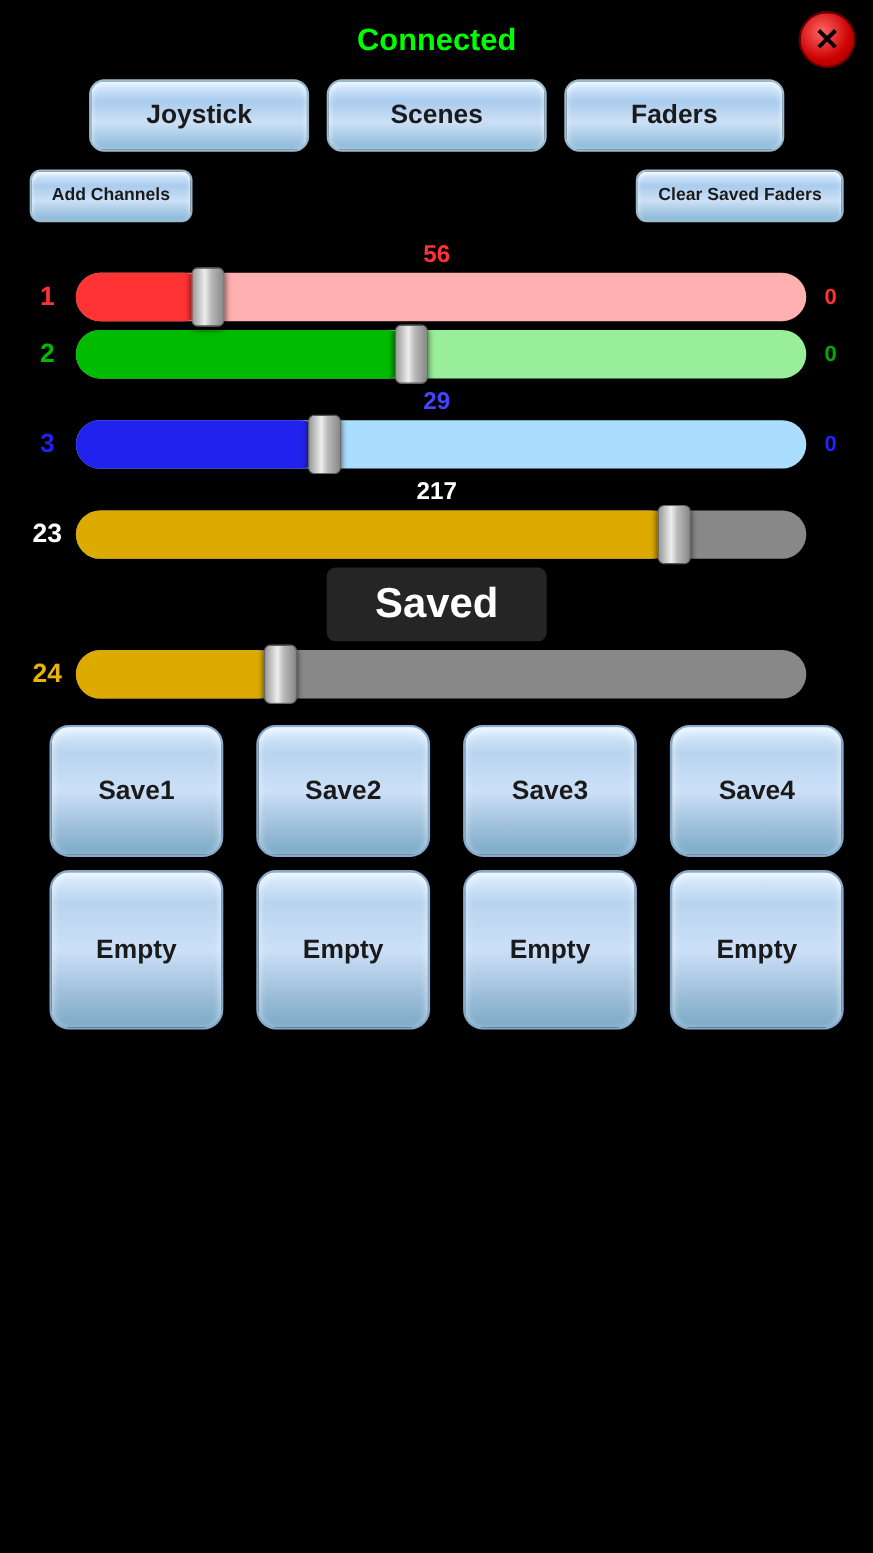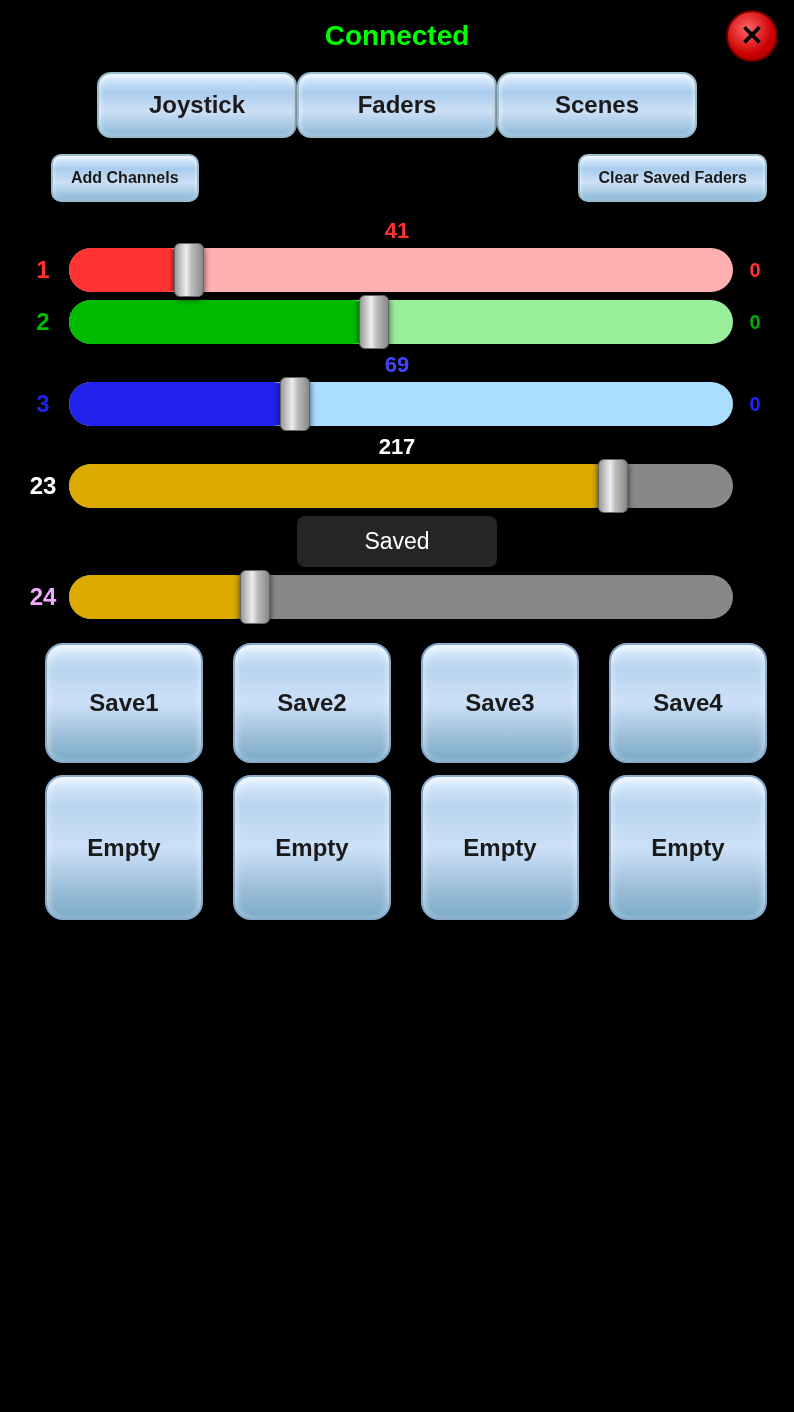--- a/index.html
+++ b/index.html
@@ -57,20 +57,21 @@
     .close-btn span {
       font-size: 28px;
       font-weight: 900;
       color: #000;
       line-height: 1;
     }
 
     
     .nav-row {
       display: flex;
+      gap: 16px;
       margin: 10px 0 16px 0;
     }
 
     .nav-btn {
       width: 200px;
       height: 66px;
       background: linear-gradient(180deg, #ddeeff 0%, #aaccee 30%, #cce0f5 60%, #8ab8d8 100%);
       border: 2px solid #99bbcc;
       border-radius: 14px;
       font-size: 24px;
@@ -96,21 +97,20 @@
       height: 48px;
       padding: 0 18px;
       background: linear-gradient(180deg, #ddeeff 0%, #aaccee 30%, #cce0f5 60%, #8ab8d8 100%);
       border: 2px solid #99bbcc;
       border-radius: 10px;
       font-size: 16px;
       font-weight: bold;
       color: #1a1a1a;
       cursor: pointer;
       box-shadow: inset 0 2px 4px rgba(255,255,255,0.8), 0 2px 4px rgba(0,0,0,0.5);
-      margin-left: 24px;
     }
 
     
     .faders-area {
       width: 740px;
     }
 
     .fader-group {
       margin-bottom: 8px;
     }
@@ -172,22 +172,22 @@
       font-weight: bold;
       width: 24px;
       text-align: center;
       flex-shrink: 0;
     }
 
     
     .saved-tooltip {
       background: rgba(40,40,40,0.92);
       color: #fff;
-      font-size: 23px;
-      font-weight: normal;
+      font-size: 38px;
+      font-weight: bold;
       padding: 12px 36px;
       border-radius: 8px;
       text-align: center;
       margin: 0 auto 8px auto;
       width: 200px;
     }
 
     
     .buttons-grid {
       width: 740px;
@@ -224,33 +224,33 @@
 
   <div class="header">
     <span class="connected-text">Connected</span>
     <div class="close-btn">
       <span>✕</span>
     </div>
   </div>
 
   <div class="nav-row">
     <button class="nav-btn">Joystick</button>
+    <button class="nav-btn">Scenes</button>
     <button class="nav-btn">Faders</button>
-    <button class="nav-btn">Scenes</button>
   </div>
 
   <div class="action-row">
     <button class="action-btn">Add Channels</button>
     <button class="action-btn">Clear Saved Faders</button>
   </div>
 
   <div class="faders-area">
 
     <div class="fader-group">
-      <div class="fader-value" style="color:#ff3333;">41</div>
+      <div class="fader-value" style="color:#ff3333;">56</div>
       <div class="fader-row">
         <span class="channel-num" style="color:#ff3333;">1</span>
         <div class="fader-track" style="background:#ffb0b0; border-radius:22px;">
           <div class="fader-fill" style="width:18%; background:#ff3333; border-radius:22px;"></div>
           <div class="fader-thumb" style="left:18%;"></div>
         </div>
         <span class="fader-zero" style="color:#ff3333;">0</span>
       </div>
     </div>
 
@@ -259,21 +259,21 @@
         <span class="channel-num" style="color:#00bb00;">2</span>
         <div class="fader-track" style="background:#99ee99; border-radius:22px;">
           <div class="fader-fill" style="width:46%; background:#00bb00; border-radius:22px;"></div>
           <div class="fader-thumb" style="left:46%;"></div>
         </div>
         <span class="fader-zero" style="color:#00aa00;">0</span>
       </div>
     </div>
 
     <div class="fader-group">
-      <div class="fader-value" style="color:#4444ff;">69</div>
+      <div class="fader-value" style="color:#4444ff;">29</div>
       <div class="fader-row">
         <span class="channel-num" style="color:#2222ee;">3</span>
         <div class="fader-track" style="background:#aaddff; border-radius:22px;">
           <div class="fader-fill" style="width:34%; background:#2222ee; border-radius:22px;"></div>
           <div class="fader-thumb" style="left:34%;"></div>
         </div>
         <span class="fader-zero" style="color:#2222ff;">0</span>
       </div>
     </div>
 
@@ -286,21 +286,21 @@
           <div class="fader-thumb" style="left:82%;"></div>
         </div>
         <span class="fader-zero" style="color:#ffffff;"></span>
       </div>
     </div>
 
     <div class="saved-tooltip">Saved</div>
 
     <div class="fader-group">
       <div class="fader-row">
-        <span class="channel-num" style="color:#f0abfc;">24</span>
+        <span class="channel-num" style="color:#eab308;">24</span>
         <div class="fader-track" style="background:#888; border-radius:22px;">
           <div class="fader-fill" style="width:28%; background:#ddaa00; border-radius:22px;"></div>
           <div class="fader-thumb" style="left:28%;"></div>
         </div>
         <span class="fader-zero" style="color:#ffffff;"></span>
       </div>
     </div>
 
   </div>
 

